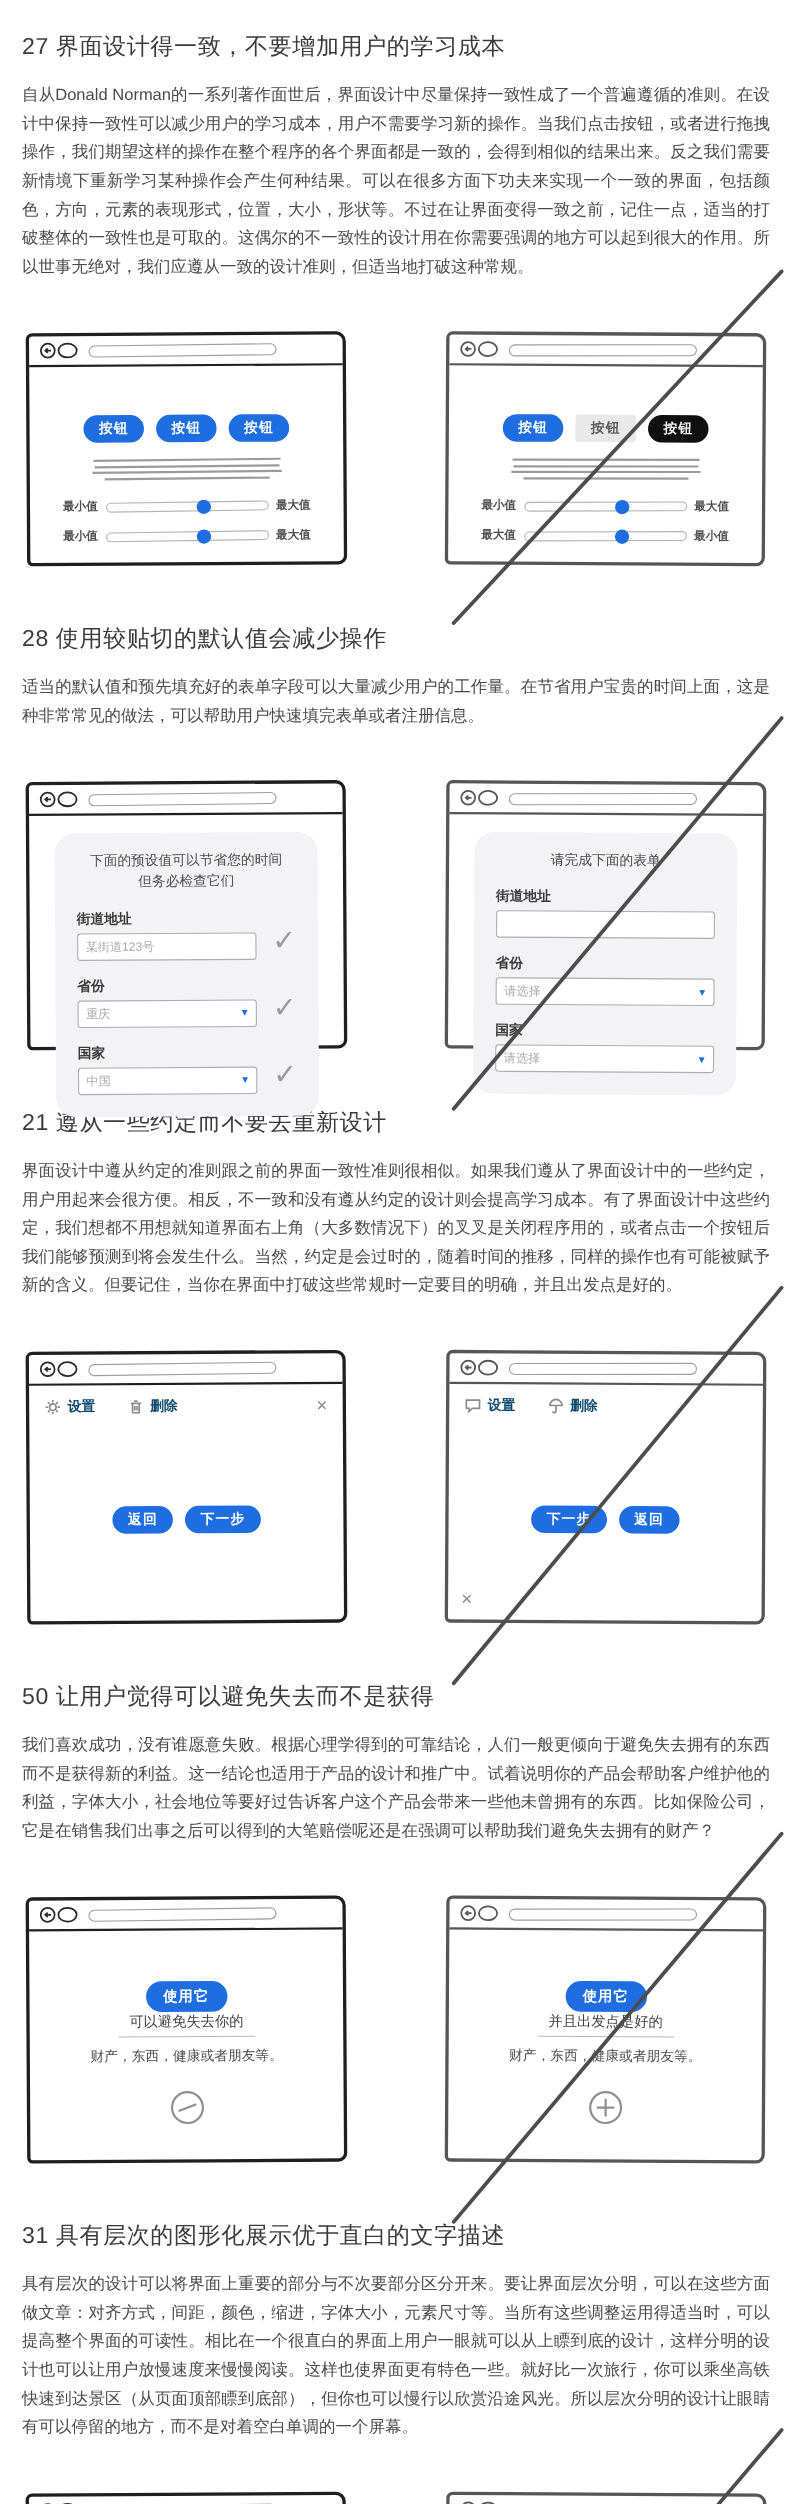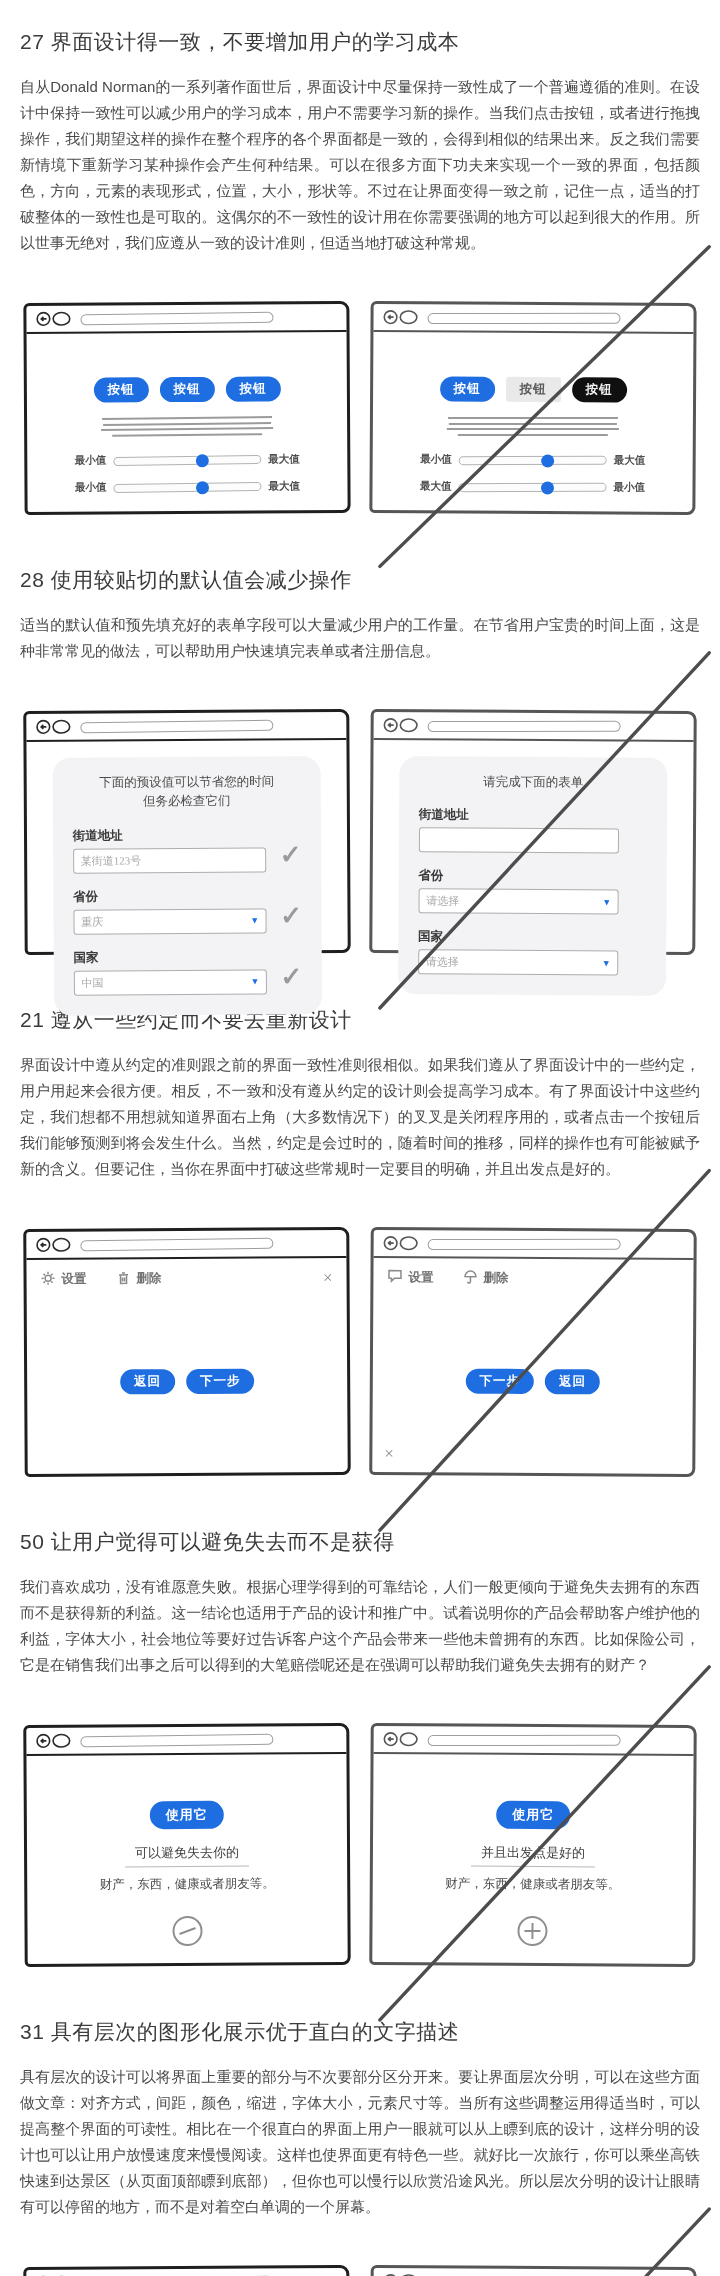--- a/index.html
+++ b/index.html
@@ -13,21 +13,21 @@
     font-size: 21px; font-weight: 500; color: #3b3b3b;
     margin-top: 52px; letter-spacing: .5px;
   }
   h2.sec-heading.first { margin-top: 4px; }
   p.sec-body {
     margin-top: 18px; font-size: 15px; line-height: 26px;
     text-align: justify; color: #4a4a4a;
   }
   
   .pair { display: flex; justify-content: space-between; margin: 46px 4px 6px; }
-  .fig { position: relative; width: 326px; font-family: Liberation Serif, serif; }
+  .fig { position: relative; width: 291px; }
   
   .win { position: relative; background: #fff; border-radius: 6px 9px 8px 5px; }
   .win.good { border: 3px solid #1f1f1f; transform: rotate(-0.35deg); }
   .win.bad  { border: 3px solid #565656; transform: rotate(0.35deg); }
   .win-bar { display: flex; align-items: center; gap: 9px; padding: 5px 9px; }
   .win.good .win-bar { border-bottom: 2.5px solid #1f1f1f; }
   .win.bad  .win-bar { border-bottom: 2.5px solid #565656; }
   .nav-icon { flex: 0 0 auto; display: inline-flex; color: #2a2a2a; }
   .win.bad .nav-icon { color: #565656; }
   .url-bar { width: 64%; height: 11px; border: 1.5px solid #9d9d9d; border-radius: 7px; transform: rotate(-0.4deg); }
@@ -54,27 +54,27 @@
   .form-panel { margin: 16px auto 0; width: 84%; background: #f3f3f5; border-radius: 18px; padding: 16px 20px 20px; }
   .form-title { text-align: center; font-size: 12.5px; color: #4a4a4a; line-height: 1.55; }
   .f-row { display: flex; align-items: center; margin-top: 9px; }
   .f-col { width: 200px; }
   .f-label { font-size: 12.5px; font-weight: 700; color: #3a3a3a; margin: 6px 0 4px; }
   .f-box { position: relative; display: flex; align-items: center; height: 25px; background: #fff; border: 1.5px solid #adadad; border-radius: 3px; padding: 0 18px 0 7px; font-size: 11px; color: #a9a9a9; }
   .caret { position: absolute; right: 6px; top: 50%; transform: translateY(-52%); font-size: 9px; color: #1e6ee2; }
   .check { font-size: 26px; color: #9a9a9a; margin: 18px 0 0 14px; font-weight: 700; }
   
   .toolbar { display: flex; align-items: center; gap: 30px; padding: 11px 14px 0; }
-  .tool { display: inline-flex; gap: 6px; font-size: 12.5px; font-weight: 600; color: #737373; }
+  .tool { display: inline-flex; align-items: center; gap: 6px; font-size: 12.5px; font-weight: 600; color: #0c4a6e; }
   .tool svg { color: #8a8a8a; }
   .close-x { margin-left: auto; font-size: 17px; color: #8b8b8b; line-height: 1; }
   .close-x.bl { position: absolute; left: 12px; bottom: 8px; margin: 0; }
   
   .cta { display: flex; flex-direction: column; align-items: center; }
-  .cta-line1 { margin-top: 15px; font-size: 13px; color: #3f3f3f; border-bottom: 1.5px solid #b8b8b8; padding: 0 10px 4px; }
+  .cta-line1 { font-size: 13px; color: #3f3f3f; border-bottom: 1.5px solid #b8b8b8; padding: 0 10px 4px; }
   .cta-line2 { margin-top: 9px; font-size: 12.5px; color: #4c4c4c; }
   .cta-icon { margin-top: 20px; color: #8f8f8f; }
 </style>
 </head>
 <body>
 
 <h2 class="sec-heading first">27 界面设计得一致，不要增加用户的学习成本</h2>
 <p class="sec-body">自从Donald Norman的一系列著作面世后，界面设计中尽量保持一致性成了一个普遍遵循的准则。在设计中保持一致性可以减少用户的学习成本，用户不需要学习新的操作。当我们点击按钮，或者进行拖拽操作，我们期望这样的操作在整个程序的各个界面都是一致的，会得到相似的结果出来。反之我们需要新情境下重新学习某种操作会产生何种结果。可以在很多方面下功夫来实现一个一致的界面，包括颜色，方向，元素的表现形式，位置，大小，形状等。不过在让界面变得一致之前，记住一点，适当的打破整体的一致性也是可取的。这偶尔的不一致性的设计用在你需要强调的地方可以起到很大的作用。所以世事无绝对，我们应遵从一致的设计准则，但适当地打破这种常规。</p>
 
 <div class="pair">

